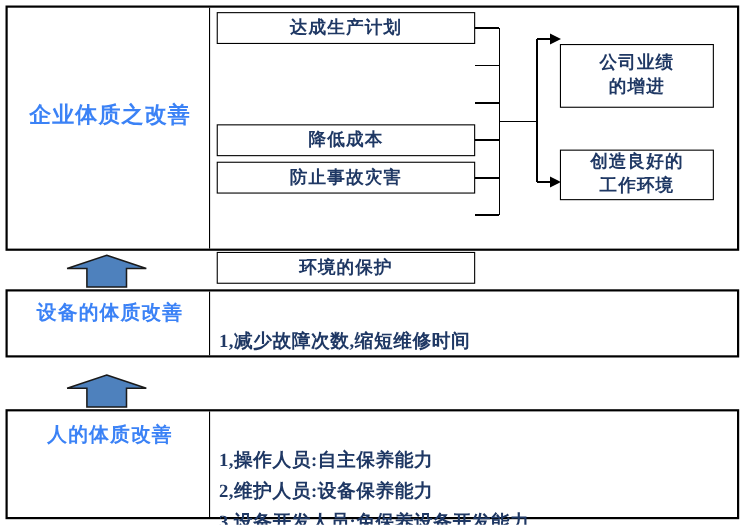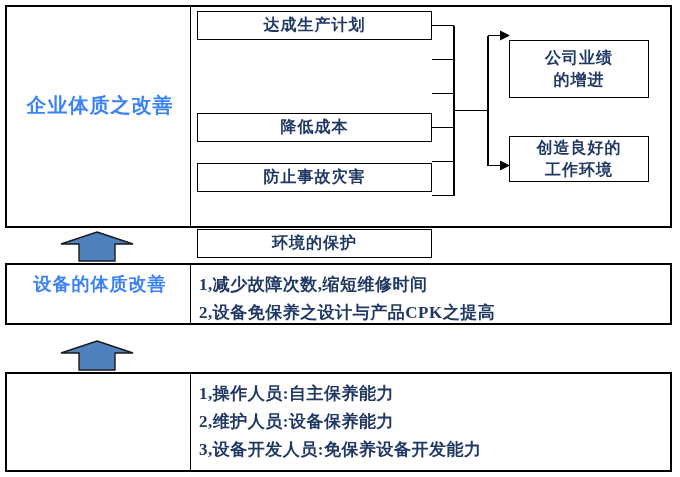--- a/index.html
+++ b/index.html
@@ -104,20 +104,21 @@
     text-align:center;font-size:18px;line-height:22px;
   }
 
   .body-list{
     position:absolute;
     left:192px;right:6px;
     color:#1F3864;
     font-weight:700;
     font-size:17px;
     letter-spacing:0.5px;
+    margin-top:25px;
   }
   #mid-list{top:6px;}
   #bot-list{top:6px;}
   .body-list .line{
     line-height:28px;
     white-space:nowrap;
   }
 
   
   .block-arrow{
@@ -137,21 +138,21 @@
     <div class="panel-divider" id="top-divider"></div>
 
     <div class="head-label" id="top-head">企业体质之改善</div>
 
     <div class="sub-box" style="top:4px;">
         <span>达成生产计划</span>
       </div>
     <div class="sub-box" style="top:106px;">
         <span>降低成本</span>
       </div>
-    <div class="sub-box" style="top:140px;margin-top:16px;">
+    <div class="sub-box" style="top:140px;">
         <span>防止事故灾害</span>
       </div>
     <div class="sub-box" style="top:174px;margin-top:48px;">
         <span>环境的保护</span>
       </div>
 
     <svg class="connectors" viewBox="0 0 667 223">
       <g stroke="#000000" stroke-width="1.6" fill="none" shape-rendering="crispEdges">
 
         <path d="M425,18.5 H447"></path>
@@ -184,30 +185,30 @@
 
   <svg class="block-arrow" id="arrow-up-1" viewBox="0 0 74 31">
     <polygon points="37,1 73,13 55,13 55,30 19,30 19,13 1,13" fill="#4E81BD" stroke="#1a1a1a" stroke-width="1.4" stroke-linejoin="miter"></polygon>
   </svg>
 
   <div class="panel" id="panel-mid">
     <div class="panel-divider" id="mid-divider"></div>
     <div class="head-label" id="mid-head">设备的体质改善</div>
     <div class="body-list" id="mid-list">
       <div class="line">1,减少故障次数,缩短维修时间</div>
-      <div class="line">2,设备免保养之设计与产品CPK之提高</div>
     </div>
   </div>
 
   <svg class="block-arrow" id="arrow-up-2" viewBox="0 0 74 31">
     <polygon points="37,1 73,13 55,13 55,30 19,30 19,13 1,13" fill="#4E81BD" stroke="#1a1a1a" stroke-width="1.4" stroke-linejoin="miter"></polygon>
   </svg>
 
   <div class="panel" id="panel-bot">
     <div class="panel-divider" id="bot-divider"></div>
+    <div class="head-label" id="bot-head">人的体质改善</div>
     <div class="body-list" id="bot-list">
       <div class="line">1,操作人员:自主保养能力</div>
       <div class="line">2,维护人员:设备保养能力</div>
       <div class="line">3,设备开发人员:免保养设备开发能力</div>
     </div>
   </div>
 
 </div>
 
 </body></html>

